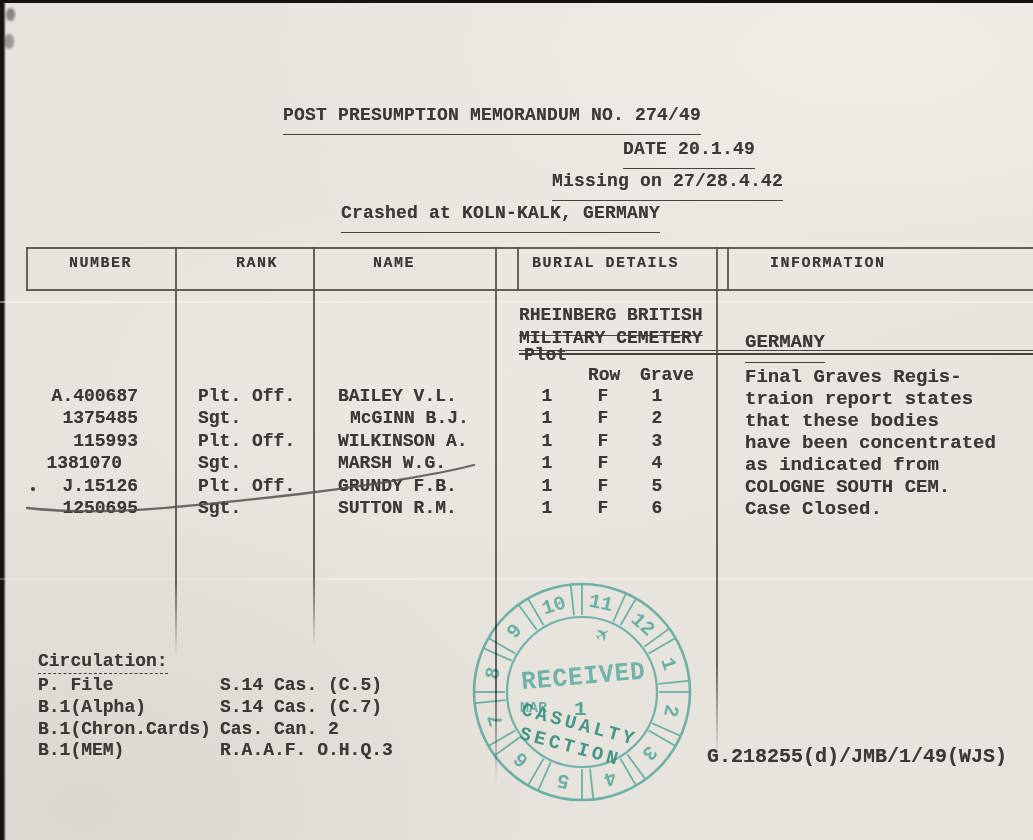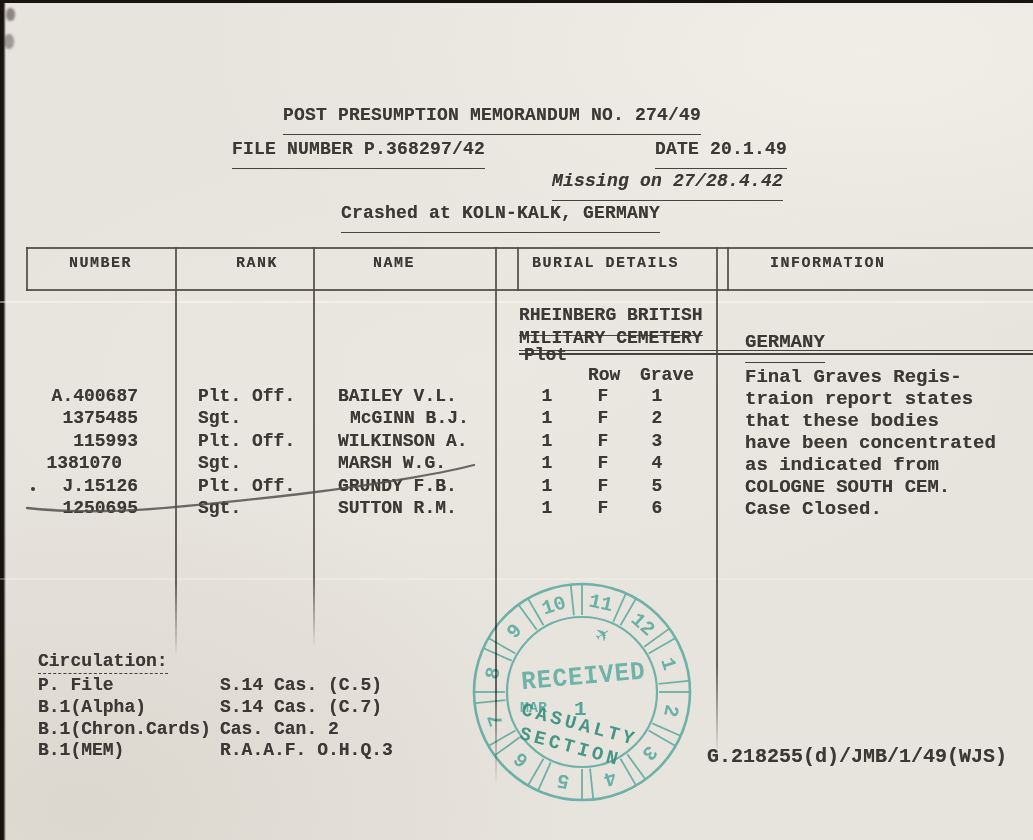--- a/index.html
+++ b/index.html
@@ -44,23 +44,22 @@
 <div id="page">
 
   <div class="edge-top"></div>
   <div class="edge-left"></div>
   <div class="smudge" style="left:6px;top:8px;width:9px;height:13px;"></div>
   <div class="smudge" style="left:4px;top:34px;width:10px;height:15px;opacity:.8;"></div>
   <div class="crease" style="top:301px;"></div>
   <div class="crease" style="top:578px;opacity:.6;"></div>
 
   <div class="title-line ink u" style="left:283px;top:105px;">POST PRESUMPTION MEMORANDUM NO. 274/49</div>
-  <div class="title-line ink u" style="left:232px;top:139px;">FILE NUMBER P.368297/42</div>
-  <div class="title-line ink u" style="left:655px;top:139px;">DATE 20.1.49</div>
-  <div class="title-line ink u" style="left:552px;top:171px;font-style:italic;">Missing on 27/28.4.42</div>
+  <div class="title-line ink u" style="left:623px;top:139px;">DATE 20.1.49</div>
+  <div class="title-line ink u" style="left:552px;top:171px;">Missing on 27/28.4.42</div>
   <div class="title-line ink u" style="left:341px;top:203px;">Crashed at KOLN-KALK, GERMANY</div>
 
   <div class="hr" style="left:26px;top:247px;width:1007px;"></div>
   <div class="hr" style="left:26px;top:289px;width:1007px;"></div>
   <div class="vr" style="left:26px;top:247px;height:44px;"></div>
   <div class="vr fade" style="left:175px;top:247px;height:410px;"></div>
   <div class="vr fade" style="left:313px;top:247px;height:401px;"></div>
   <div class="vr fade" style="left:495px;top:247px;height:538px;"></div>
   <div class="vr" style="left:517px;top:247px;height:44px;"></div>
   <div class="vr fade" style="left:716px;top:247px;height:510px;"></div>

